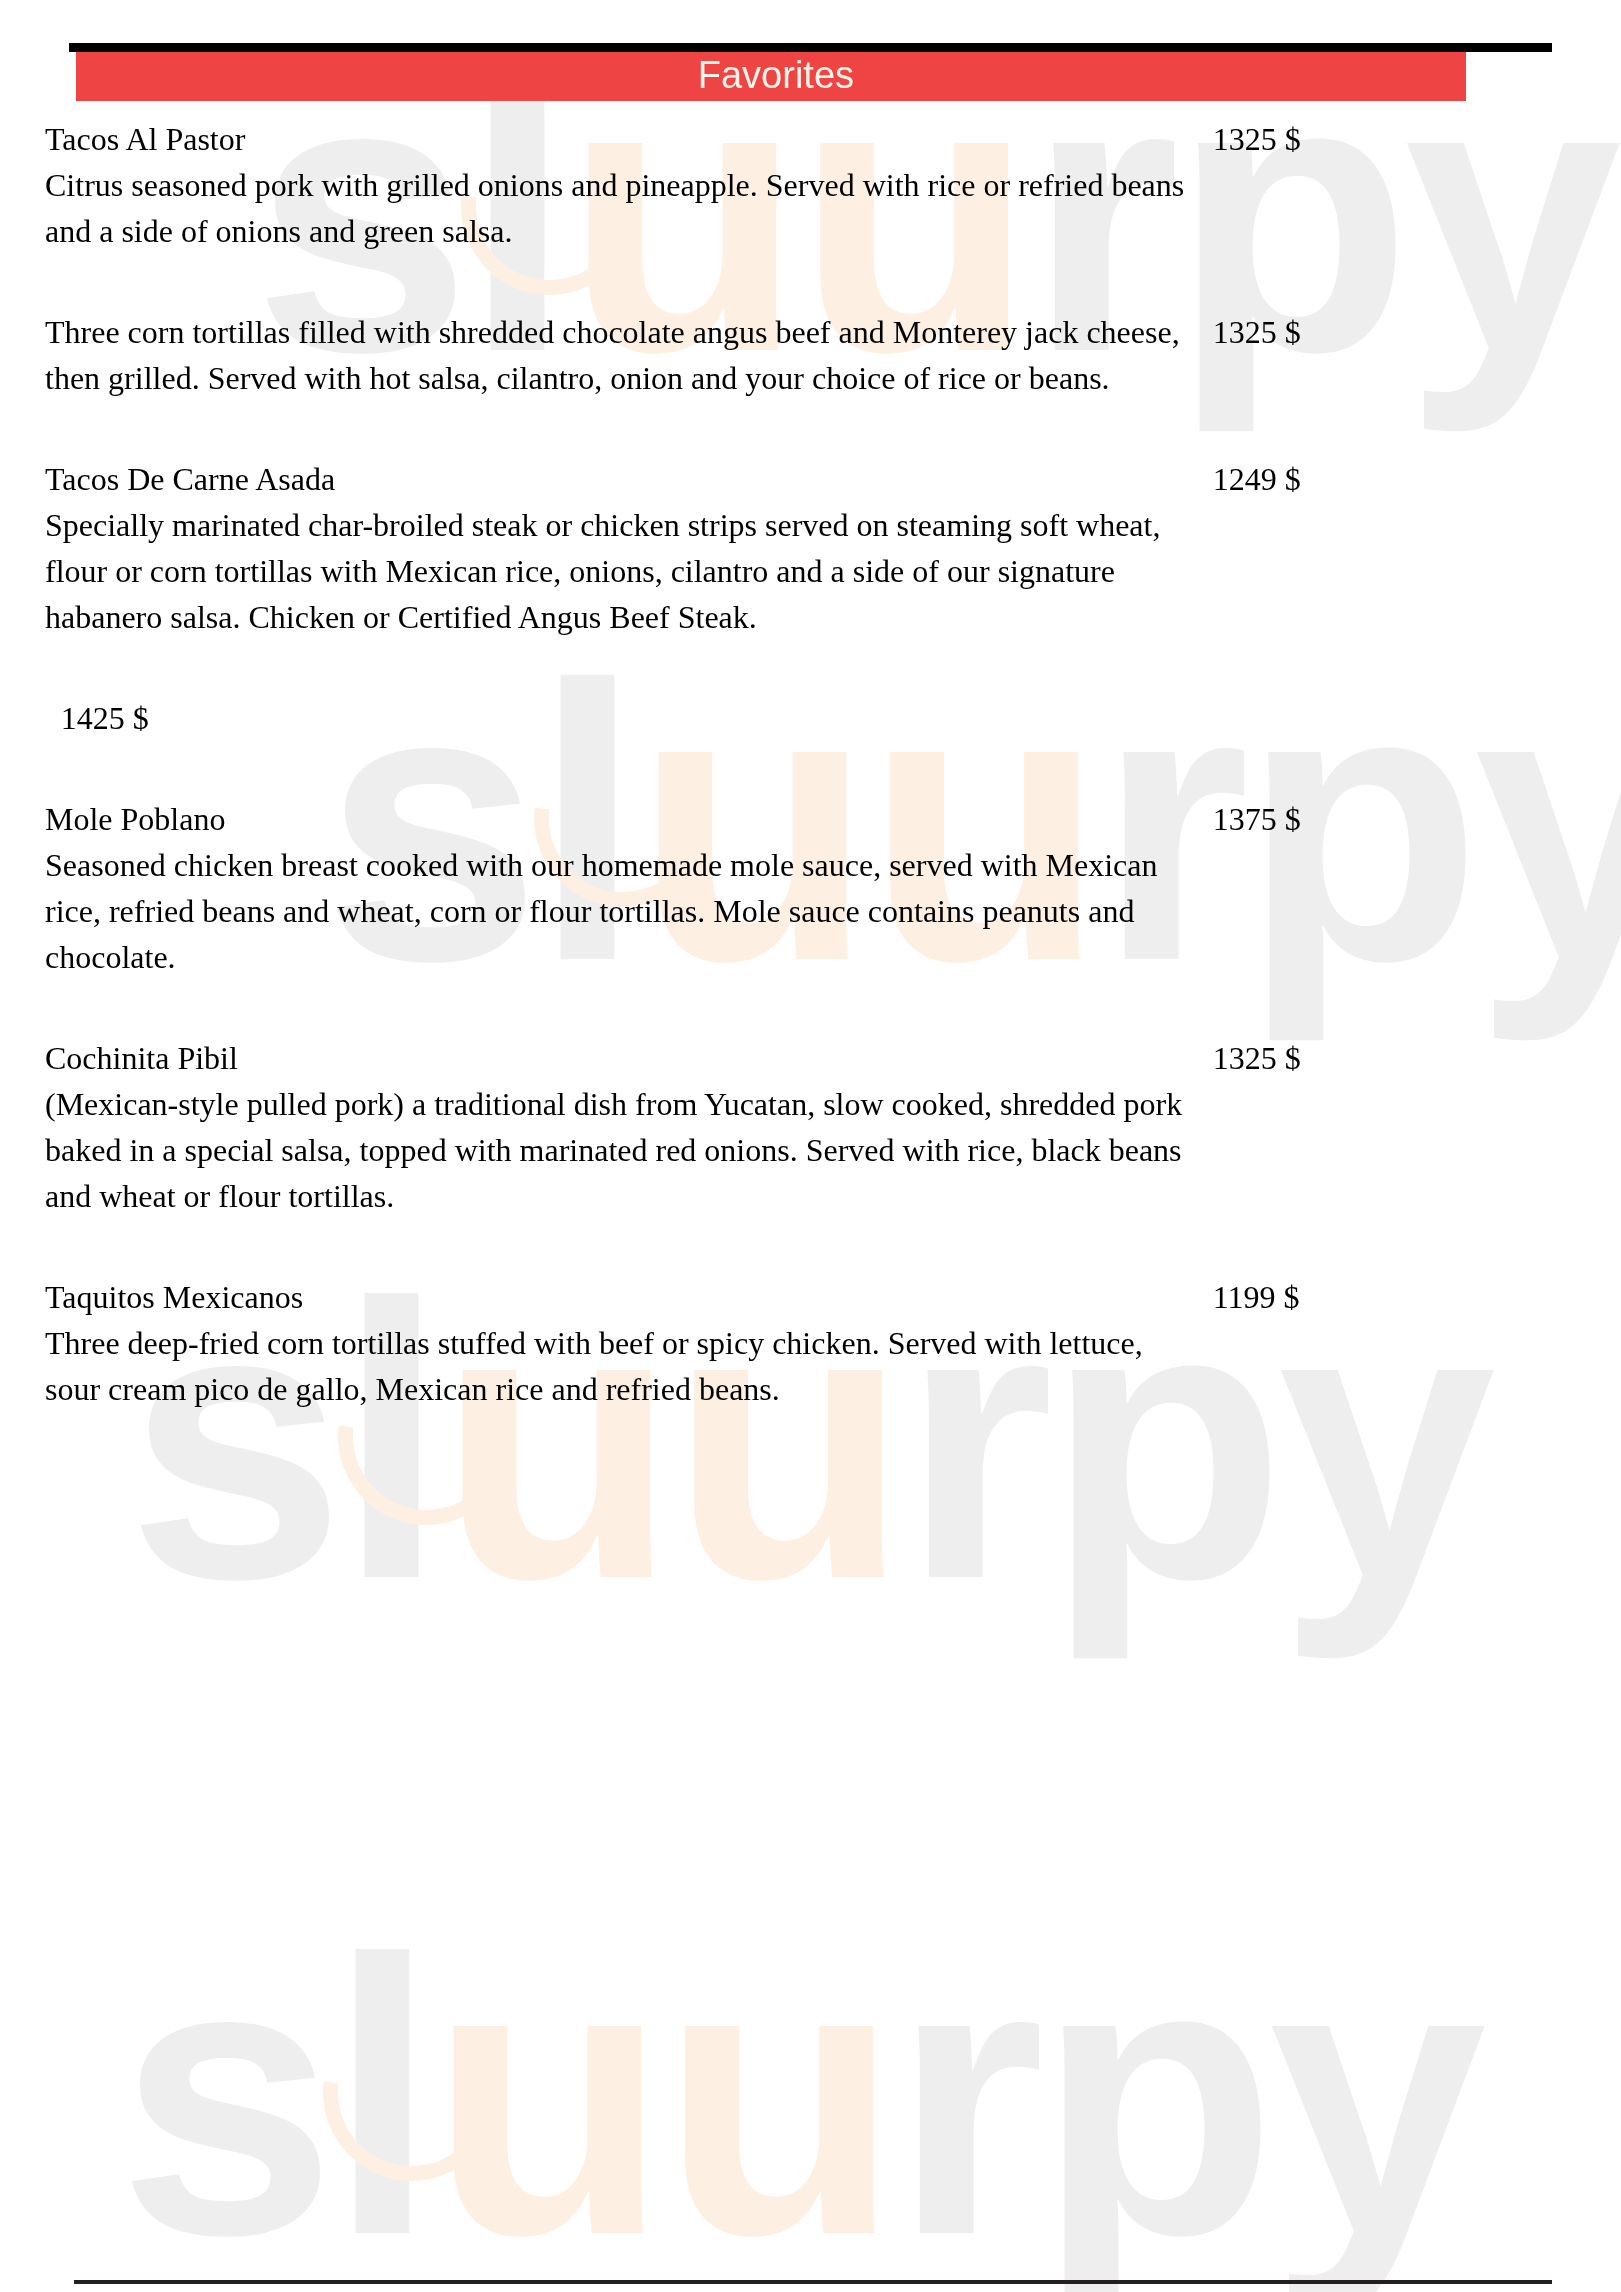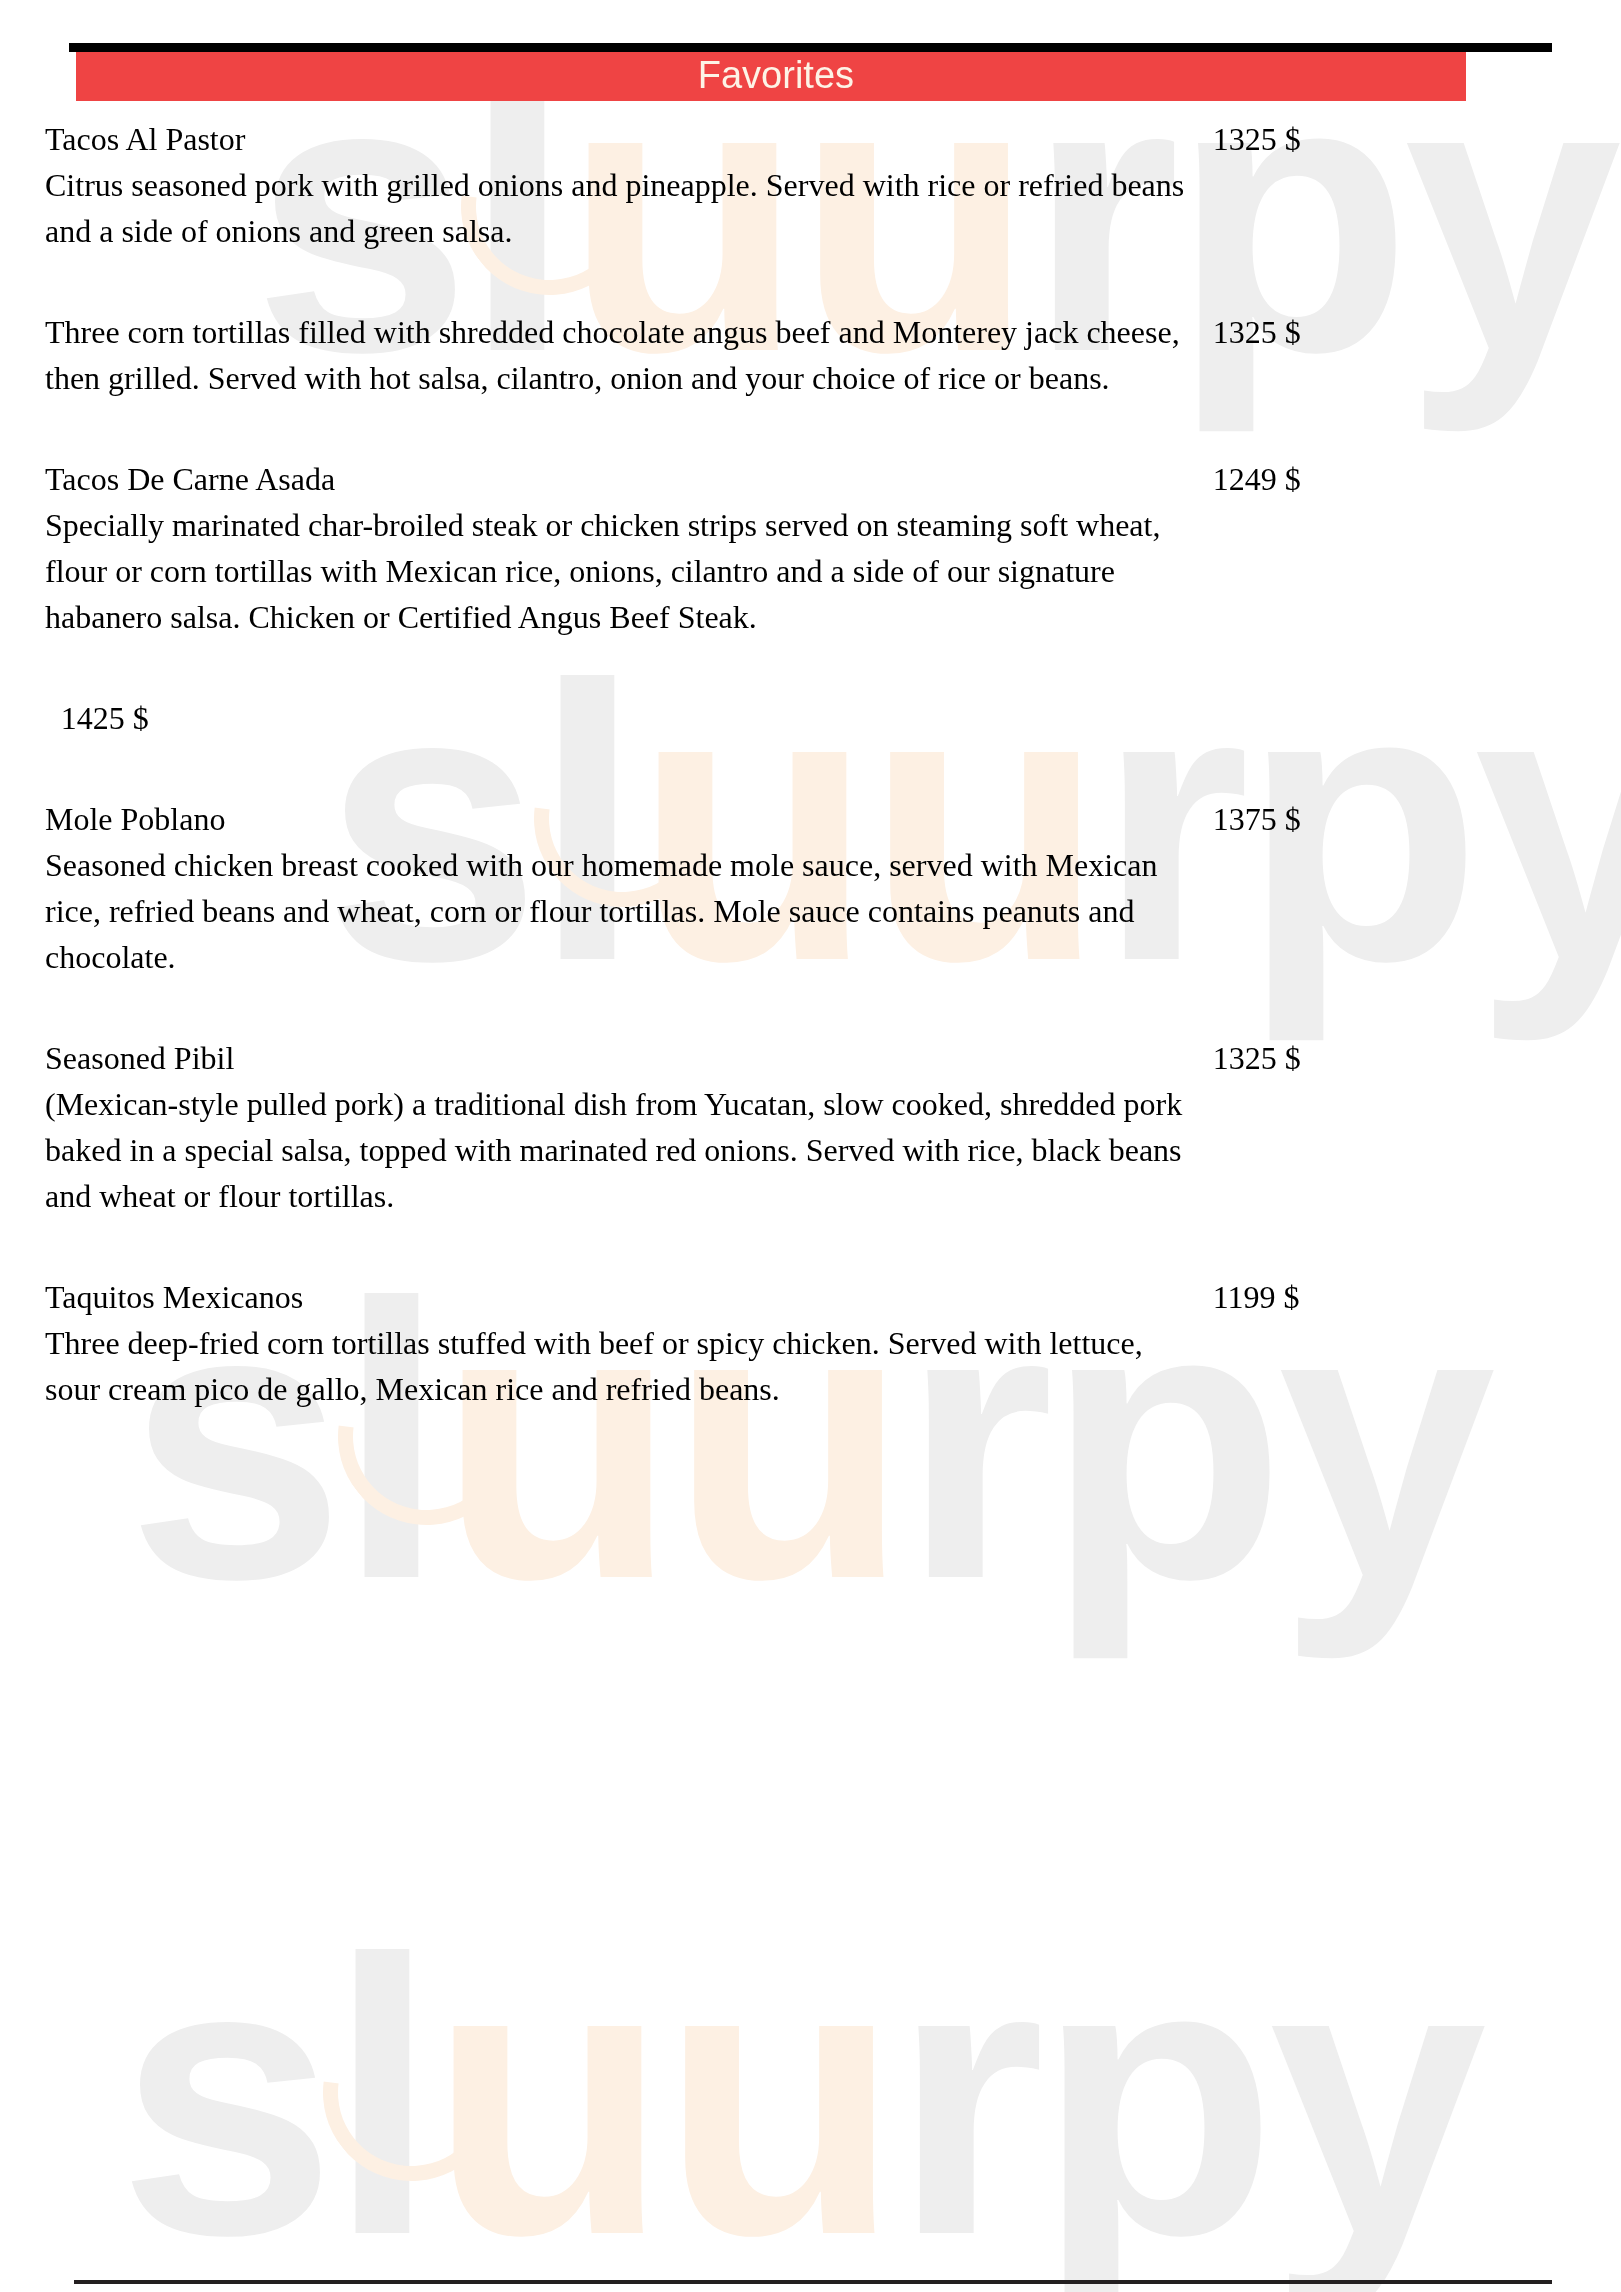--- a/index.html
+++ b/index.html
@@ -192,21 +192,21 @@
       </div>
       <div class="menu-item">
         <div class="item-body">
           <div class="item-name">Mole Poblano</div>
           <div class="item-desc">Seasoned chicken breast cooked with our homemade mole sauce, served with Mexican rice, refried beans and wheat, corn or flour tortillas. Mole sauce contains peanuts and chocolate.</div>
         </div>
         <div class="item-price">1375 $</div>
       </div>
       <div class="menu-item">
         <div class="item-body">
-          <div class="item-name">Seasoned Pibil</div>
+          <div class="item-name">Cochinita Pibil</div>
           <div class="item-desc">(Mexican-style pulled pork) a traditional dish from Yucatan, slow cooked, shredded pork baked in a special salsa, topped with marinated red onions. Served with rice, black beans and wheat or flour tortillas.</div>
         </div>
         <div class="item-price">1325 $</div>
       </div>
       <div class="menu-item">
         <div class="item-body">
           <div class="item-name">Taquitos Mexicanos</div>
           <div class="item-desc">Three deep-fried corn tortillas stuffed with beef or spicy chicken. Served with lettuce, sour cream pico de gallo, Mexican rice and refried beans.</div>
         </div>
         <div class="item-price">1199 $</div>

